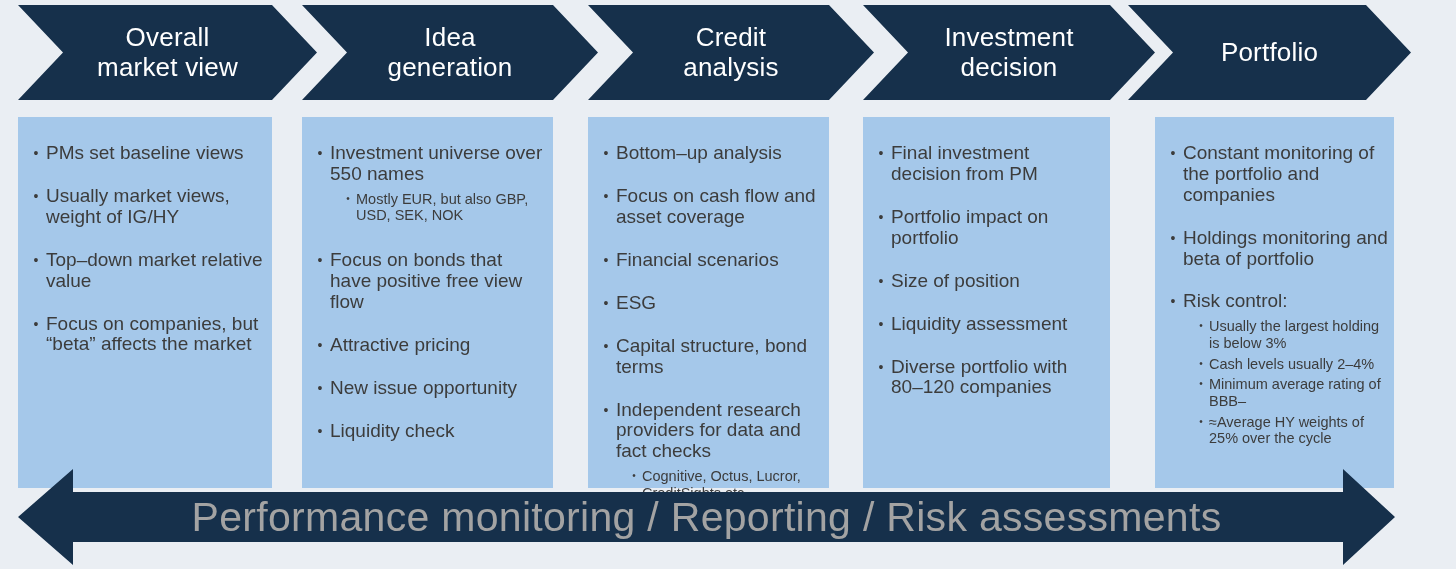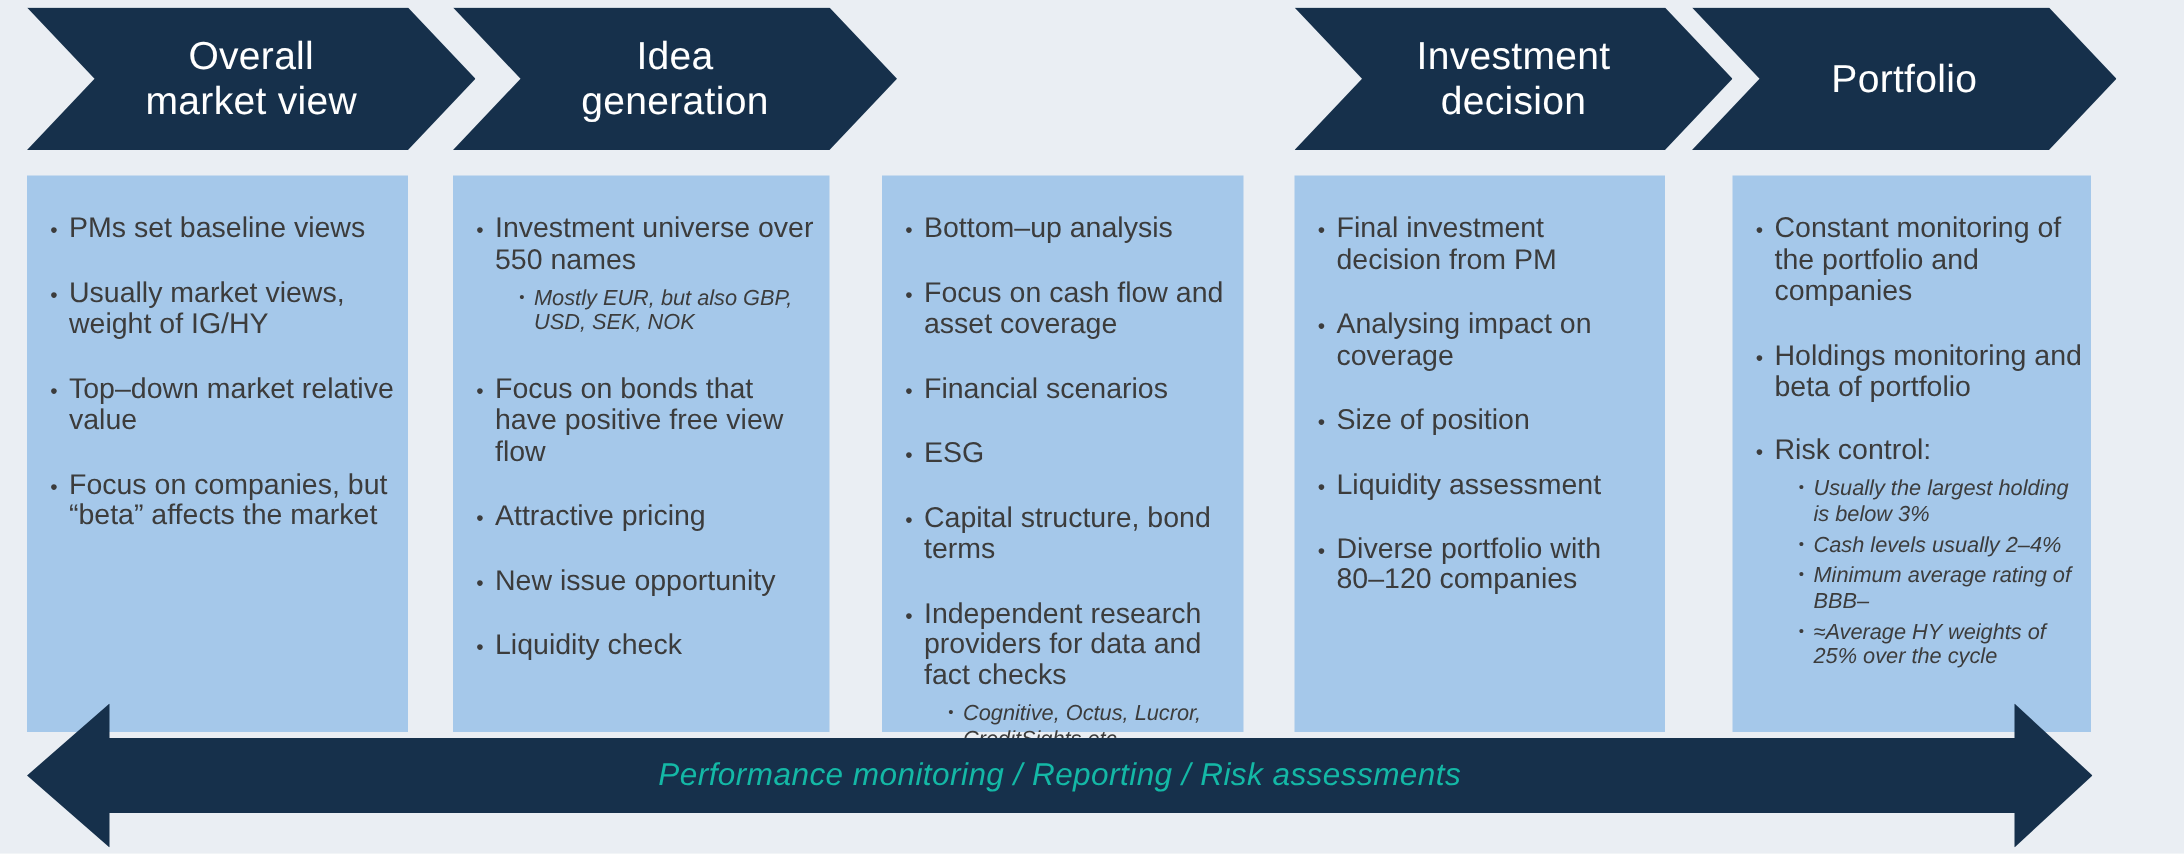--- a/index.html
+++ b/index.html
@@ -71,53 +71,55 @@
     line-height: 1.15;
     margin: 0 0 4px 10px;
     color: #3c3c3c;
   }
   .sli > .dot {
     flex: 0 0 16px;
     text-align: center;
     font-size: 10px;
     line-height: 16px;
   }
-  .sli > .txt { flex: 1; font-style: italic; }
+  .sli > .txt { flex: 1; }
   
   .banner {
     position: absolute;
     left: 18px;
     top: 469px;
     width: 1377px;
     height: 96px;
     background: #16304b;
     clip-path: polygon(0 48px, 55px 0, 55px 23px, calc(100% - 52px) 23px, calc(100% - 52px) 0,
                        100% 48px, calc(100% - 52px) 96px, calc(100% - 52px) 73px, 55px 73px, 55px 96px);
     display: flex;
     align-items: center;
     justify-content: center;
   }
   .banner .label {
-    color: #14b8a6;
-    font-size: 21px;
+    color: #a3a3a3;
+    font-size: 41px;
     letter-spacing: 0.3px;
-    font-style: italic;
   }
 </style>
 </head>
 <body>
 
 <div class="canvas">
 
   <div class="chev c0">
     <div class="label">Overall market view</div>
   </div>
   <div class="chev c1">
     <div class="label">Idea generation</div>
   </div>
+  <div class="chev c2">
+    <div class="label">Credit analysis</div>
+  </div>
   <div class="chev c3">
     <div class="label">Investment decision</div>
   </div>
   <div class="chev c4">
     <div class="label">Portfolio</div>
   </div>
 
   <div class="box b0">
     <div class="li">
       <span class="dot">•</span>
@@ -203,21 +205,21 @@
     </div>
   </div>
 
   <div class="box b3">
     <div class="li">
       <span class="dot">•</span>
       <span class="txt">Final investment decision from PM</span>
     </div>
     <div class="li">
       <span class="dot">•</span>
-      <span class="txt">Analysing impact on coverage</span>
+      <span class="txt">Portfolio impact on portfolio</span>
     </div>
     <div class="li">
       <span class="dot">•</span>
       <span class="txt">Size of position</span>
     </div>
     <div class="li">
       <span class="dot">•</span>
       <span class="txt">Liquidity assessment</span>
     </div>
     <div class="li">

